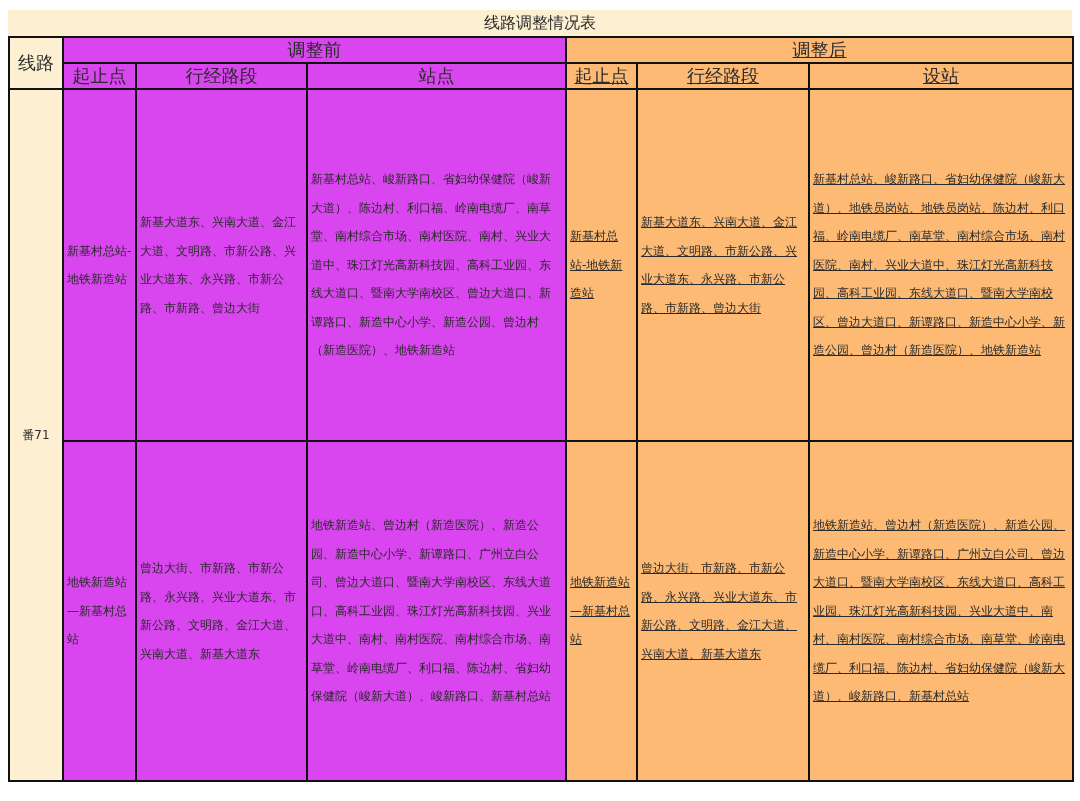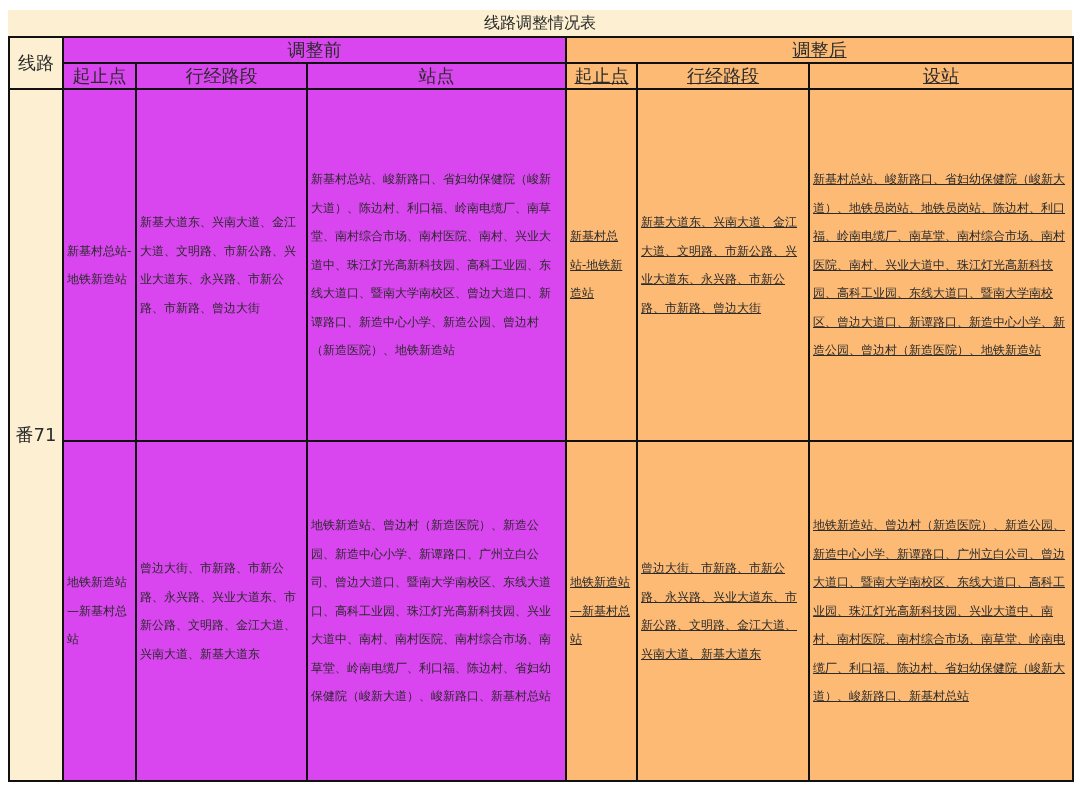--- a/index.html
+++ b/index.html
@@ -8,21 +8,21 @@
   .title-bar { position:absolute; left:8px; top:10px; width:1064px; height:26px;
                background:#fdf0d2; text-align:center; font-size:16px; line-height:26px; }
   table { position:absolute; left:8px; top:36px; border-collapse:collapse;
           table-layout:fixed; width:1064px;padding-left:44px; }
   td, th { border:2px solid #111; padding:0 3px; font-weight:normal; vertical-align:middle; }
   .beige { background:#fdf0d2; }
   .blue  { background:#d946ef; }
   .green { background:#fdba74;text-decoration:underline; }
   .hdr1 { height:24px; font-size:18px; text-align:center; line-height:24px; }
   .hdr2 { height:24px; font-size:18px; text-align:center; line-height:24px; }
-  .route-cell { font-size:18px; text-align:center; }
+  .route-cell { font-size:12px; text-align:center; }
   .cell { font-size:12px; line-height:28.5px; text-align:left; word-break:break-all; }
   .row1 { height:352px; }
   .row2 { height:340px; }
   .watermark { position:absolute; right:12px; bottom:4px; font-size:12px; color:rgba(255,255,255,0.85); }
 </style>
 </head>
 <body>
 
 <div class="title-bar">线路调整情况表</div>
 

